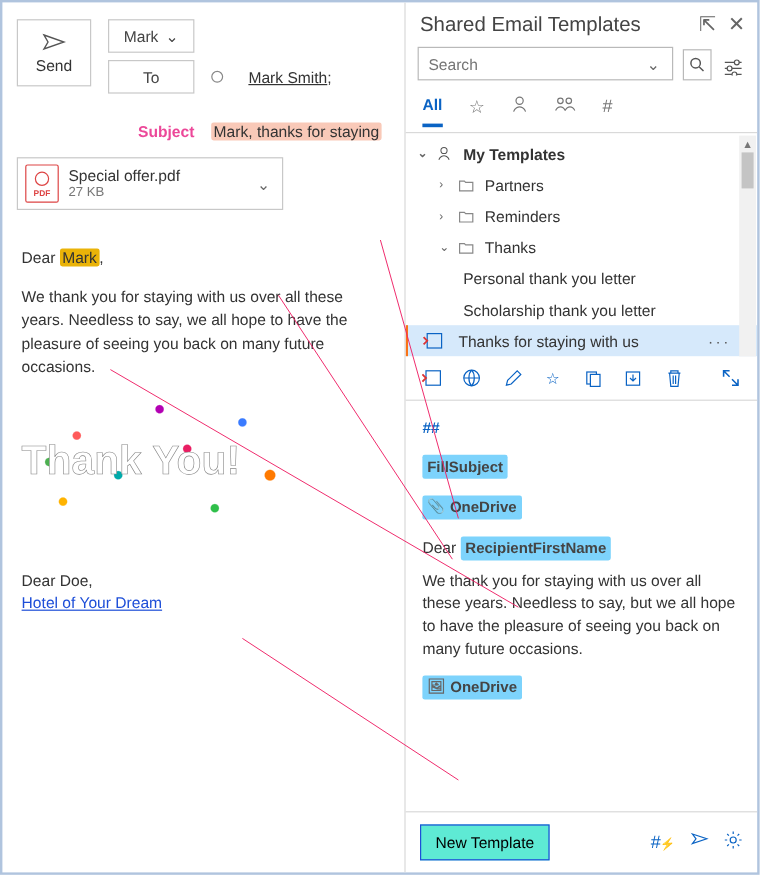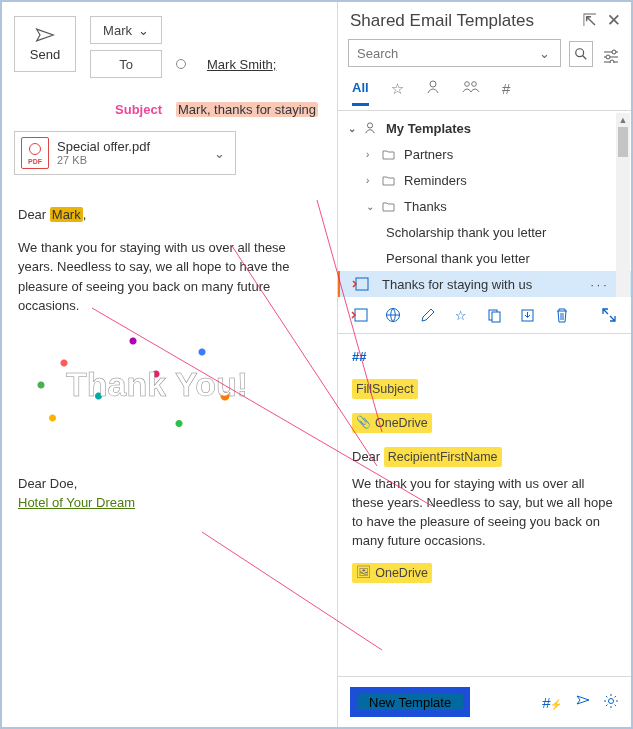--- a/index.html
+++ b/index.html
@@ -100,27 +100,27 @@
   .attach-txt { flex:1; line-height:1.2; }
   .attach-txt .sz { color:#777; font-size:11px; }
   .attach-chev { color:#666; padding:0 4px; cursor:pointer; }
 
   .body-area {
     padding: 30px 16px 12px 16px;
     line-height: 1.5;
     overflow:auto;
     flex:1;
   }
-  .sig-link { color:#4d7c0f; }
+  .sig-link { color:#1d4ed8; }
 
   .thankyou-img {
     width: 230px; height: 110px;
     margin: 14px 0;
     position:relative;
-    display:flex;align-items:center;justify-content:flex-end;
+    display:flex;align-items:center;justify-content:flex-start;
     background: radial-gradient(circle at 20% 30%, #ff5a5a 0 3px, transparent 4px),
                 radial-gradient(circle at 80% 20%, #3a7bff 0 3px, transparent 4px),
                 radial-gradient(circle at 15% 80%, #ffb300 0 3px, transparent 4px),
                 radial-gradient(circle at 70% 85%, #2fbf4a 0 3px, transparent 4px),
                 radial-gradient(circle at 50% 10%, #b300b3 0 3px, transparent 4px),
                 radial-gradient(circle at 90% 60%, #ff7a00 0 4px, transparent 5px),
                 radial-gradient(circle at 35% 60%, #0aa 0 3px, transparent 4px),
                 radial-gradient(circle at 60% 40%, #e91e63 0 3px, transparent 4px),
                 radial-gradient(circle at 10% 50%, #4caf50 0 3px, transparent 4px);
   }
@@ -210,36 +210,37 @@
   .toolbar .spacer { flex:1; }
 
   .preview {
     padding: 14px 14px 0 14px;
     border-top:1px solid #d9d9d9;
     flex:1;
     overflow:auto;
     line-height:1.45;
   }
   .chip {
-    background:#fde047; color:#444; border-radius:2px; padding:1px 4px;
+    background:#7dd3fc; color:#444; border-radius:2px; padding:1px 4px;
     display:inline-flex; align-items:center; gap:4px;
     font-size:12.5px;
+    font-weight:bold;
   }
   .preview .macro { color:#0a63c4; font-weight:600; margin-bottom:12px; }
   .preview p { margin: 8px 0 12px 0; }
   .attach-chip-line { margin: 6px 0 14px 0; }
   .clip { font-size:12px; color:#666; }
 
   .bottombar {
     border-top:1px solid #d9d9d9;
     padding:10px 12px;
     display:flex; align-items:center; gap:12px;
   }
   .newtpl-btn {
-    border:7px solid #1d4ed8; background:#0369a1; height:30px;
+    border:1px solid #1d4ed8; background:#5eead4; height:30px;
     padding:0 12px; cursor:pointer; font-size:13px;
   }
   .bottombar .spacer { flex:1; }
   .bicon { color:#0a63c4; cursor:pointer; font-size:15px; }
 
   
   svg.overlay {
     position:absolute; left:0; top:0; pointer-events:none;
     width:633px; height:729px;
   }
@@ -386,24 +387,24 @@
       <div class="node depth1">
         <span class="arr">⌄</span>
         <span class="ico">
             <svg width="13" height="11" viewBox="0 0 13 11">
               <path d="M1 2h4l1 1h6v7H1z" fill="none" stroke="#888"></path>
             </svg>
           </span>
         <span>Thanks</span>
       </div>
       <div class="node depth2">
+        <span>Personal thank you letter</span>
+      </div>
+      <div class="node depth2">
         <span>Scholarship thank you letter</span>
-      </div>
-      <div class="node depth2">
-        <span>Personal thank you letter</span>
       </div>
       <div class="node sel">
         <span class="special-ico">
             <svg width="18" height="16" viewBox="0 0 18 16">
               <rect x="4" y="2" width="12" height="12" fill="none" stroke="#0a63c4"></rect>
               <path d="M1 5 L4 8 L1 11" fill="none" stroke="#d33" stroke-width="1.5"></path>
             </svg>
           </span>
         <span>Thanks for staying with us</span>
         <span class="dots">···</span>

